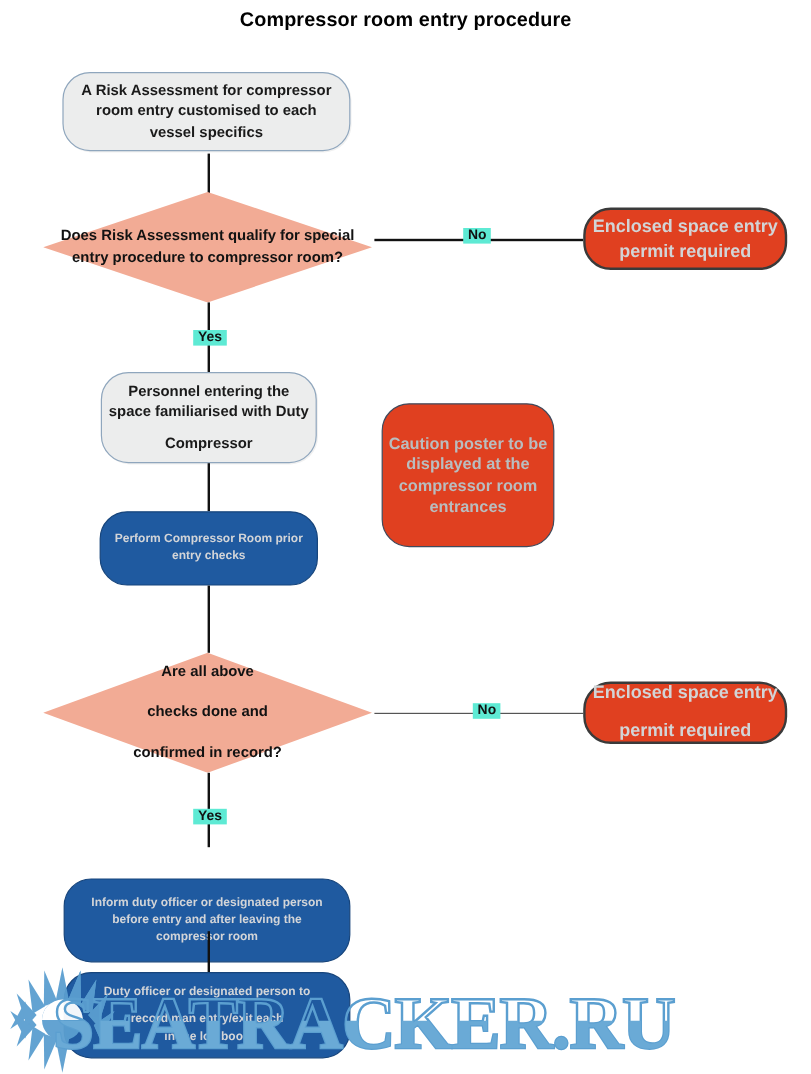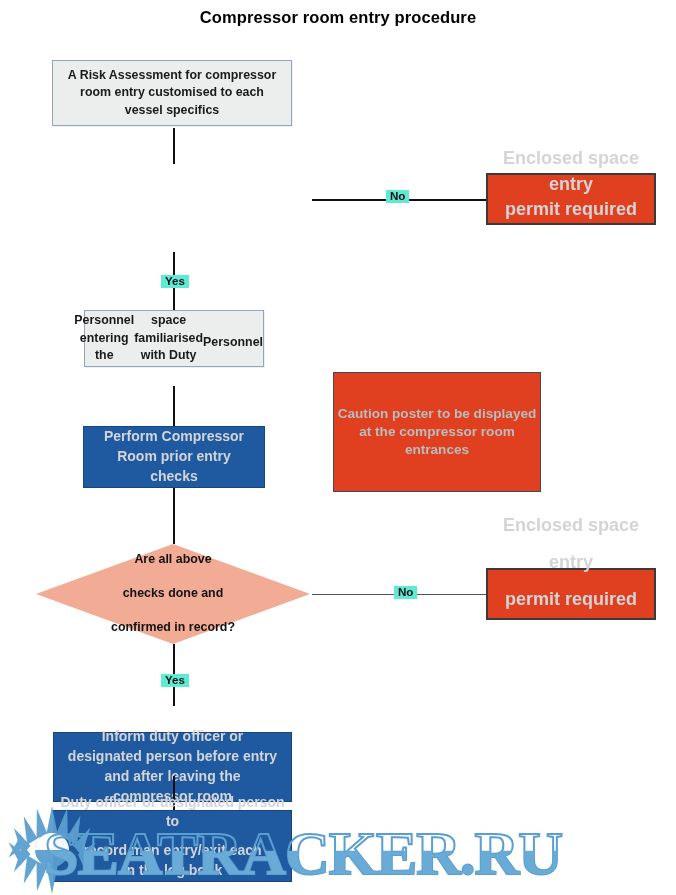--- a/index.html
+++ b/index.html
@@ -34,51 +34,52 @@
     color: #000000;
     letter-spacing: 0.1px;
   }
 
   
   .node {
     position: absolute;
     box-sizing: border-box;
     display: flex;
     align-items: center;
-    justify-content: flex-end;
+    justify-content: center;
     text-align: center;
     font-weight: bold;
     line-height: 1.42;
+    border-radius: 23px;
   }
 
   
   .box-grey {
     background: #eceded;
     border: 1px solid #8fa6bd;
     color: #1a1a1a;
     font-size: 12.4px;
     box-shadow: 1px 1px 0 rgba(0,0,0,0.06);
   }
   .box-grey .inner { padding: 0 10px; }
 
   
   .box-blue {
     background: #1f5aa0;
     border: 1px solid #17457c;
     color: #d3d5d8;
-    font-size: 14px;
+    font-size: 10px;
   }
   .box-blue .inner { padding: 0 10px; }
 
   
   .box-red {
     background: #e04020;
     border: 2px solid #3a3a3a;
     color: #d2d4d6;
-    font-size: 18px;
+    font-size: 15px;
   }
 
   .box-red.spaced { line-height: 2.05; }
   .box-poster {
     background: #e04020;
     border: 1px solid #404a5c;
     color: #b9bdbf;
     font-size: 13.6px;
     line-height: 1.3;
   }
@@ -173,45 +174,51 @@
 <div id="canvas">
 
   <div class="title">Compressor room entry procedure</div>
 
   <div class="conn-v" style="left:173px; top:128px; height:36px;"></div>
 
   <div class="node box-grey" style="left:52px; top:60px; width:240px; height:66px;">
     <span class="inner">A Risk Assessment for compressor room entry customised to each vessel specifics</span>
   </div>
 
+  <div class="diamond-wrap" style="left:36px; top:160px; width:274px; height:92px;">
+    <svg class="diamond-shape" viewBox="0 0 274 92" preserveAspectRatio="none">
+      <polygon points="137,0 274,46 137,92 0,46" fill="#f2ab95"></polygon>
+    </svg>
+    <div class="diamond-label">Does Risk Assessment qualify for special entry procedure to compressor room?</div>
+  </div>
 
   <div class="conn-h" style="left:312px; top:199px; width:174px;"></div>
   <div class="edge-label" style="left:386px; top:190px;">No</div>
 
   <div class="node box-red" style="left:486px; top:173px; width:170px; height:52px; flex-direction:column;">
     <span>Enclosed space entry</span>
     <span>permit required</span>
   </div>
 
   <div class="conn-v" style="left:173px; top:252px; height:58px;"></div>
   <div class="edge-label" style="left:161px; top:275px;">Yes</div>
 
-  <div class="node box-grey" style="left:84px; top:310px; width:180px; height:57px; flex-direction:row;">
+  <div class="node box-grey" style="left:84px; top:310px; width:180px; height:76px; flex-direction:column;">
     <span>Personnel entering the</span>
     <span>space familiarised with Duty</span>
-    <span style="margin-top:8px;">Personnel</span>
+    <span style="margin-top:8px;">Compressor</span>
   </div>
 
   <div class="conn-v" style="left:173px; top:386px; height:40px;"></div>
 
   <div class="node box-blue" style="left:83px; top:426px; width:182px; height:62px;">
     <span class="inner">Perform Compressor Room prior entry checks</span>
   </div>
 
-  <div class="node box-poster" style="left:333px; top:336px; width:208px; height:120px;margin-top:36px;">
+  <div class="node box-poster" style="left:318px; top:336px; width:144px; height:120px;">
     <span class="inner">Caution poster to be displayed at the compressor room entrances</span>
   </div>
 
   <div class="conn-v" style="left:173px; top:488px; height:56px;"></div>
 
   <div class="diamond-wrap" style="left:36px; top:544px; width:274px; height:100px;">
     <svg class="diamond-shape" viewBox="0 0 274 100" preserveAspectRatio="none">
       <polygon points="137,0 274,50 137,100 0,50" fill="#f2ab95"></polygon>
     </svg>
     <div class="diamond-label" style="flex-direction:column;gap:16px;">

